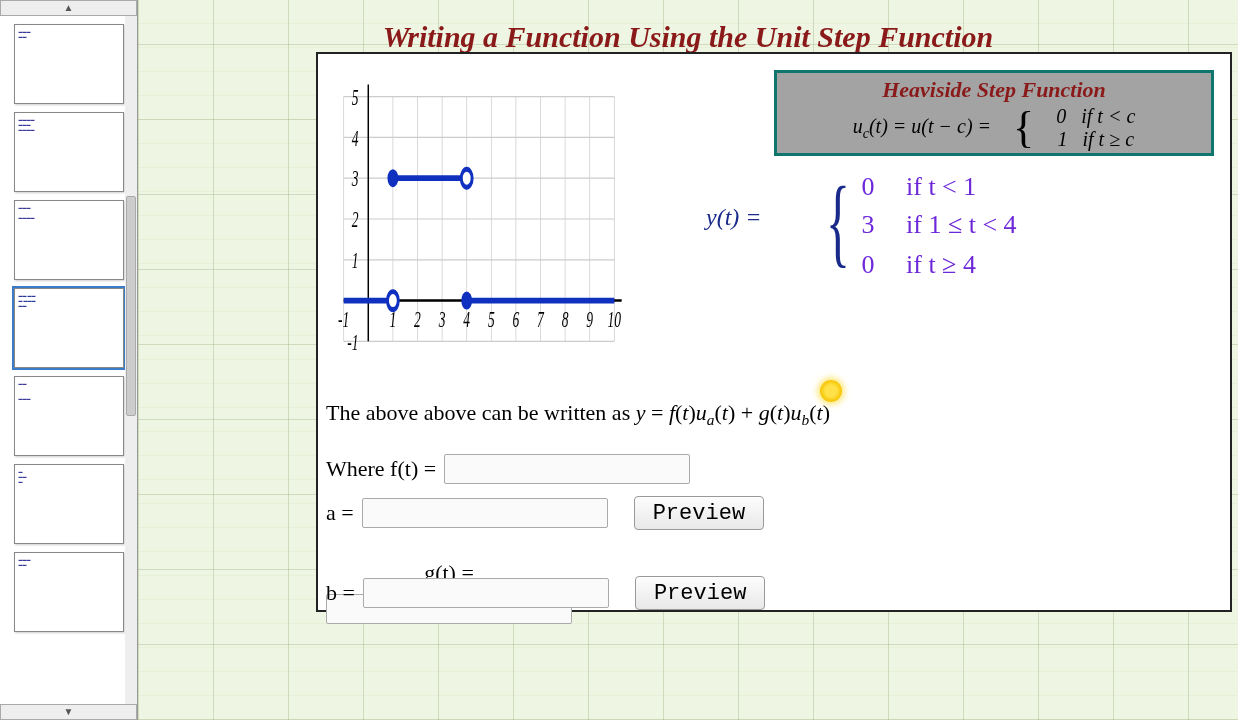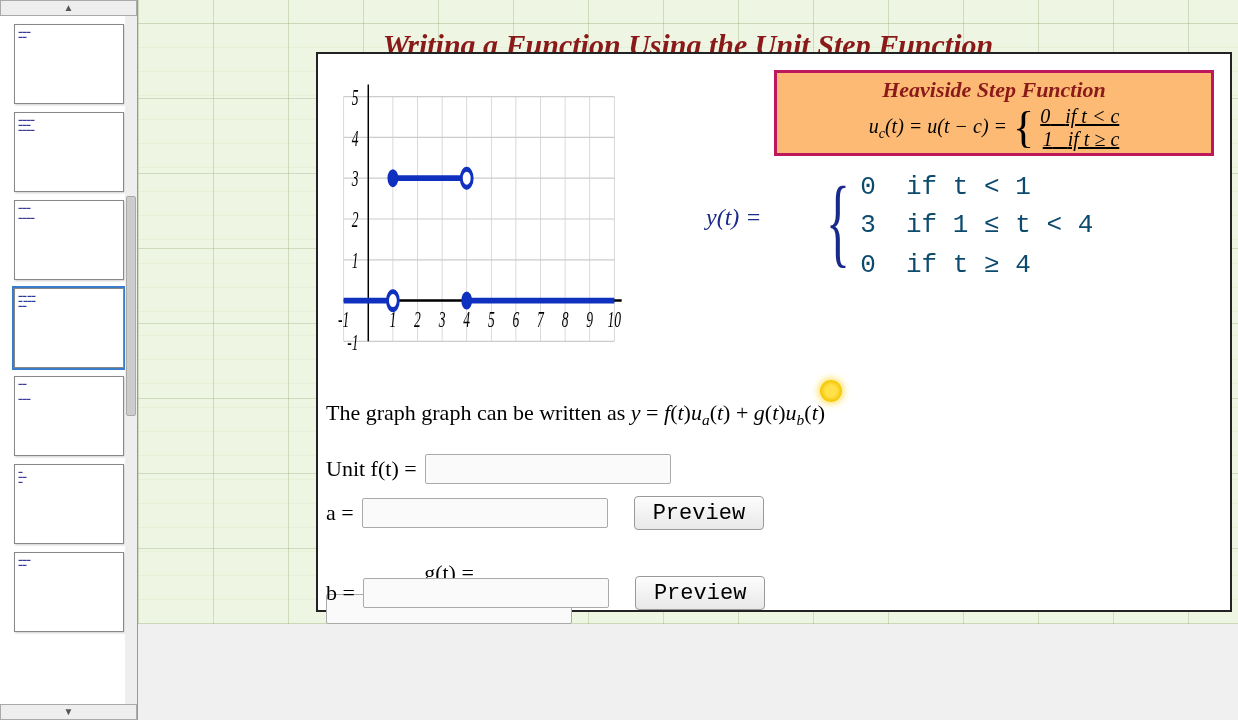--- a/index.html
+++ b/index.html
@@ -68,26 +68,26 @@
   .scrollbar-thumb {
     width: 10px;
     height: 220px;
     background: #ccc;
     margin: 180px auto 0;
     border: 1px solid #aaa;
     border-radius: 2px;
   }
   .main-area {
     flex: 1;
-    height: 624px;
+    height: 720px;
     background: repeating-linear-gradient(0deg, #e8f0d8 0, #e8f0d8 1px, #eef5e3 1px, #eef5e3 24px),
                 repeating-linear-gradient(90deg, #e8f0d8 0, #e8f0d8 1px, transparent 1px, transparent 24px);
     background-color: #eef5e3;
     position: relative;
-    padding: 16px;
+    padding: 8px;
   }
   .grid-overlay {
     position: absolute;
     inset: 0;
     background-image:
       repeating-linear-gradient(0deg, rgba(150,170,120,0.35) 0 1px, transparent 1px 75px),
       repeating-linear-gradient(90deg, rgba(150,170,120,0.35) 0 1px, transparent 1px 75px);
     pointer-events: none;
   }
   .page-title {
@@ -117,72 +117,71 @@
     top: 10px;
     width: 310px;
     height: 310px;
   }
   .heaviside-box {
     position: absolute;
     left: 456px;
     top: 16px;
     width: 440px;
     height: 86px;
-    border: 3px solid #be185d;
-    background: #fdba74;
+    border: 3px solid #0f766e;
+    background: #a3a3a3;
     padding: 4px 8px;
     font-family: 'Times New Roman', serif;
     text-align: center;
   }
   .heaviside-title {
     font-weight: bold;
     font-style: italic;
     color: #8a1a1a;
     font-size: 22px;
     margin-bottom: 2px;
   }
   .heaviside-def {
     font-size: 20px;
     font-style: italic;
     display: flex;
     align-items: center;
     justify-content: center;
-    gap: 6px;
+    gap: 22px;
   }
   .piecewise-brace {
     font-size: 44px;
     line-height: 40px;
     font-style: normal;
   }
   .piecewise-rows {
     display: flex;
     flex-direction: column;
     font-size: 20px;
-    text-align: right;
-    text-decoration: underline;
+    text-align: center;
   }
   .piecewise-rows span { white-space: nowrap; }
   .handwritten {
     position: absolute;
     font-family: 'Comic Sans MS', cursive;
     color: #1a2a8a;
     font-size: 26px;
     font-style: italic;
   }
   .yt-label { left: 388px; top: 150px; font-size: 24px; }
   .hw-brace {
     position: absolute;
     left: 496px;
     top: 110px;
     font-size: 100px;
     color: #1a2a8a;
     font-family: serif;
     transform: scaleX(0.5);
   }
-  .hw-row { position: absolute; left: 530px; font-family: Liberation Mono, monospace; color: #0c4a6e; font-size: 26px; white-space: nowrap; }
+  .hw-row { position: absolute; left: 530px; font-family: Liberation Serif, serif; color: #6d28d9; font-size: 26px; white-space: nowrap; }
   .hw-row1 { top: 118px; }
   .hw-row2 { top: 156px; }
   .hw-row3 { top: 196px; }
   .hw-val { display:inline-block; width: 40px; text-align:center; }
   .hw-if { display:inline-block; width: 40px; margin-left: 18px; }
   .question-text {
     position: absolute;
     left: 8px;
     top: 346px;
     font-family: 'Times New Roman', serif;
@@ -353,28 +352,28 @@
       </div>
     </div>
 
     <div class="handwritten yt-label">y(t) =</div>
     <div class="hw-brace">{</div>
     <div class="hw-row hw-row1"><span class="hw-val">0</span><span class="hw-if">if  t &lt; 1</span></div>
     <div class="hw-row hw-row2"><span class="hw-val">3</span><span class="hw-if">if  1 ≤ t &lt; 4</span></div>
     <div class="hw-row hw-row3"><span class="hw-val">0</span><span class="hw-if">if  t ≥ 4</span></div>
 
     <div class="question-text">
-      <span>The graph graph can be written as </span>
+      <span>The above above can be written as </span>
       <span class="math-i">y</span> = <span class="math-i">f</span>(<span class="math-i">t</span>)<span class="math-i">u<span class="sub">a</span></span>(<span class="math-i">t</span>) + <span class="math-i">g</span>(<span class="math-i">t</span>)<span class="math-i">u<span class="sub">b</span></span>(<span class="math-i">t</span>)
     </div>
 
     <div class="cursor-dot"></div>
 
     <div class="input-row row-ft">
-      <span>Unit f(t) =</span>
+      <span>Where f(t) =</span>
       <input class="text-field field-ft" value="" style="">
     </div>
     <div class="input-row row-a">
       <span>a =</span>
       <input class="text-field field-a" value="" style="">
       <button class="preview-btn">Preview</button>
     </div>
     <div class="input-row row-gt">
       <span>g(t) =</span>
       <input class="text-field field-gt" value="" style="">

